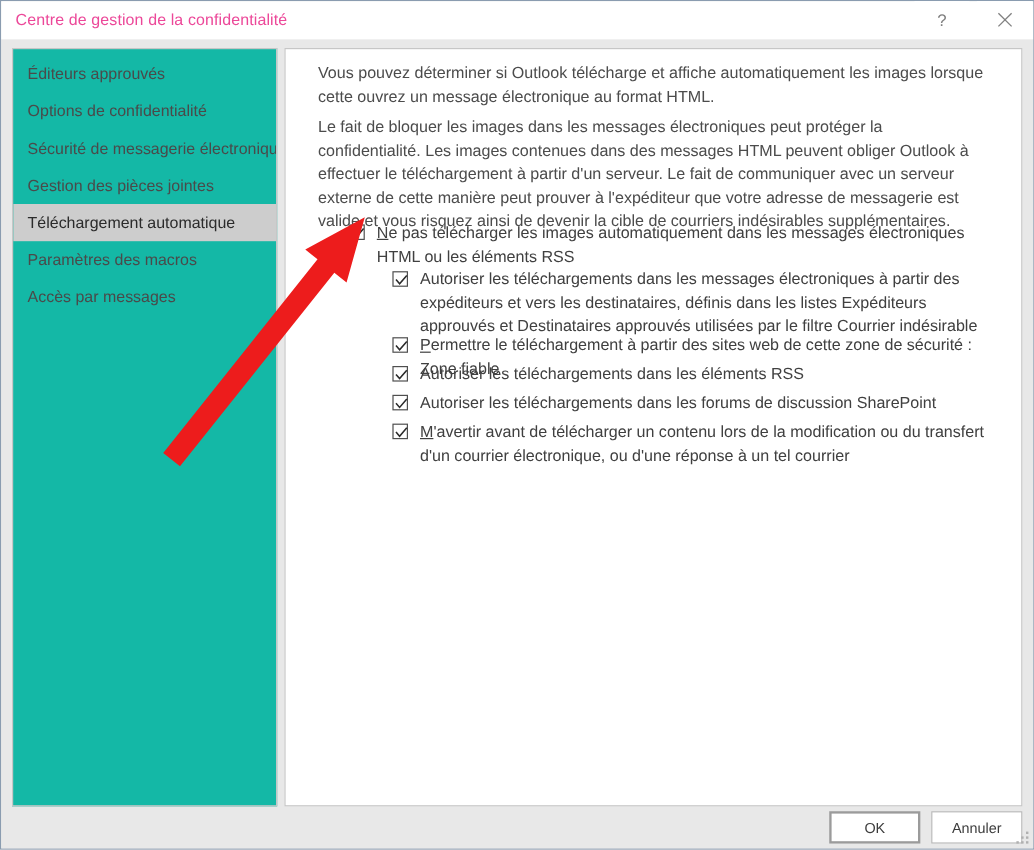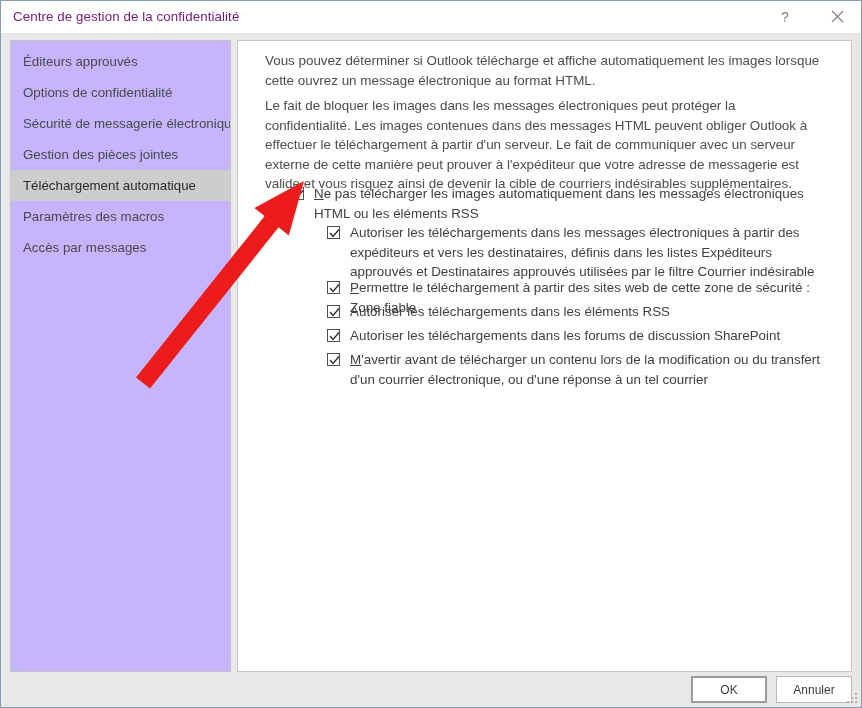--- a/index.html
+++ b/index.html
@@ -32,21 +32,21 @@
     width: 860px;
     height: 32px;
     background: #ffffff;
     box-sizing: border-box;
   }
   #title-text {
     position: absolute;
     left: 12px;
     top: 8px;
     font-size: 13.3px;
-    color: #701a75;
+    color: #ec4899;
     white-space: nowrap;
     letter-spacing: .1px;
     text-align: center;
   }
   .titlebtn {
     position: absolute;
     top: 0;
     width: 46px;
     height: 31px;
     display: flex;
@@ -71,21 +71,21 @@
   }
 
   
   #nav-panel {
     position: absolute;
     left: 9px;
     top: 7px;
     width: 221px;
     height: 632px;
     box-sizing: border-box;
-    background: #c4b5fd;
+    background: #14b8a6;
     border: 1px solid #c6c6c6;
     overflow: hidden;
   }
   .nav-item {
     height: 31px;
     line-height: 31px;
     padding-left: 12px;
     font-size: 13.3px;
     color: #4a4a4a;
     white-space: nowrap;

